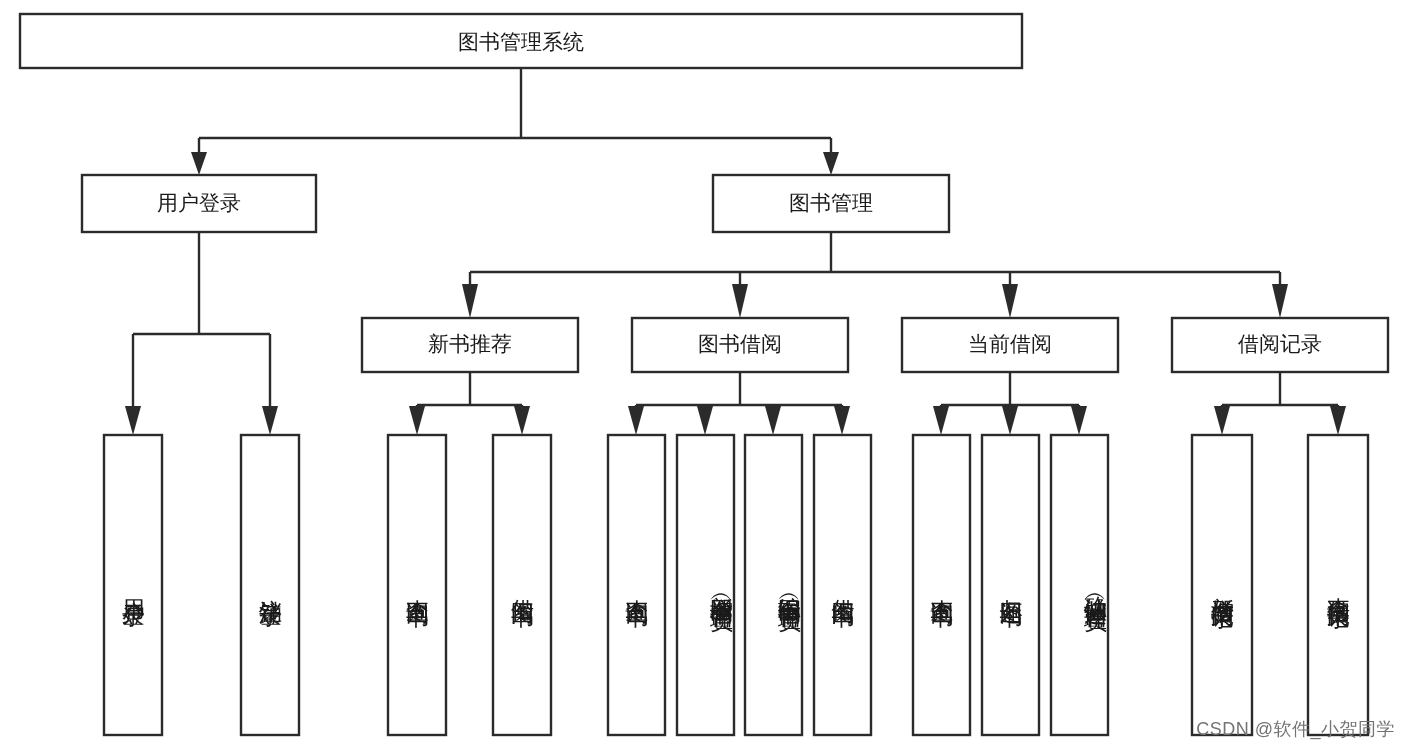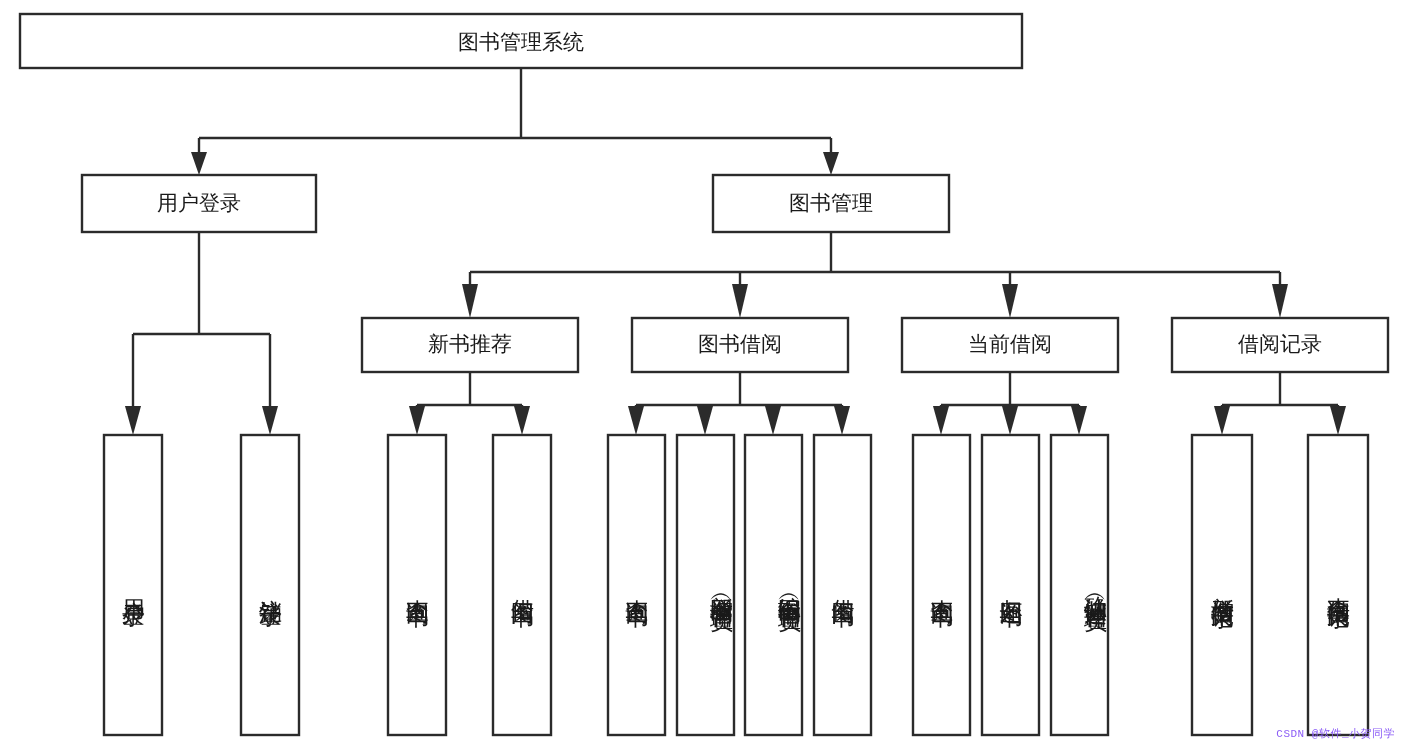--- a/index.html
+++ b/index.html
@@ -59,23 +59,23 @@
     color: #1a1a1a;
     letter-spacing: 2px;
     white-space: nowrap;
     text-align: center;
     pointer-events: none;
   }
   .watermark {
     position: absolute;
     right: 10px;
     bottom: 6px;
-    font-family: Liberation Mono, monospace;
-    font-size: 11px;
-    color: #8b5cf6;
+    font-family: Liberation Sans, sans-serif;
+    font-size: 18px;
+    color: #737373;
     white-space: nowrap;
     letter-spacing: 0.5px;
   }
 </style>
 </head>
 <body>
 
 <div id="diagram-root">
 
   <svg class="diagram-canvas" viewBox="0 0 1405 747" xmlns="http://www.w3.org/2000/svg">

